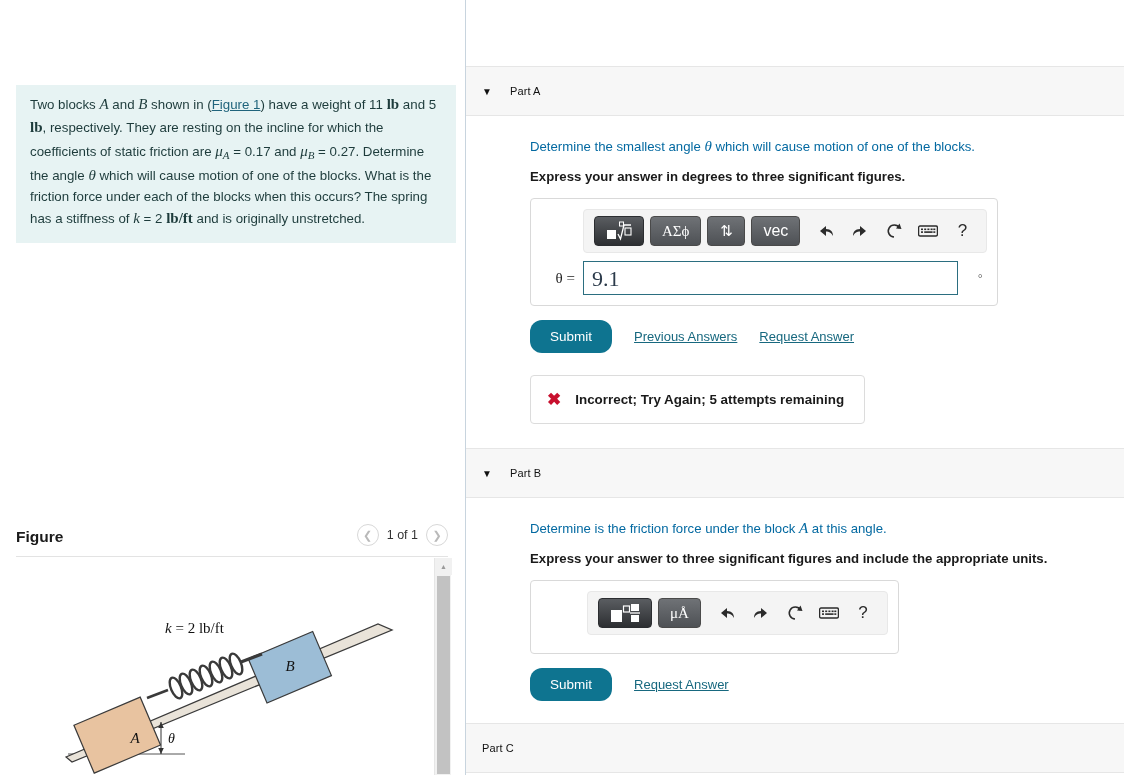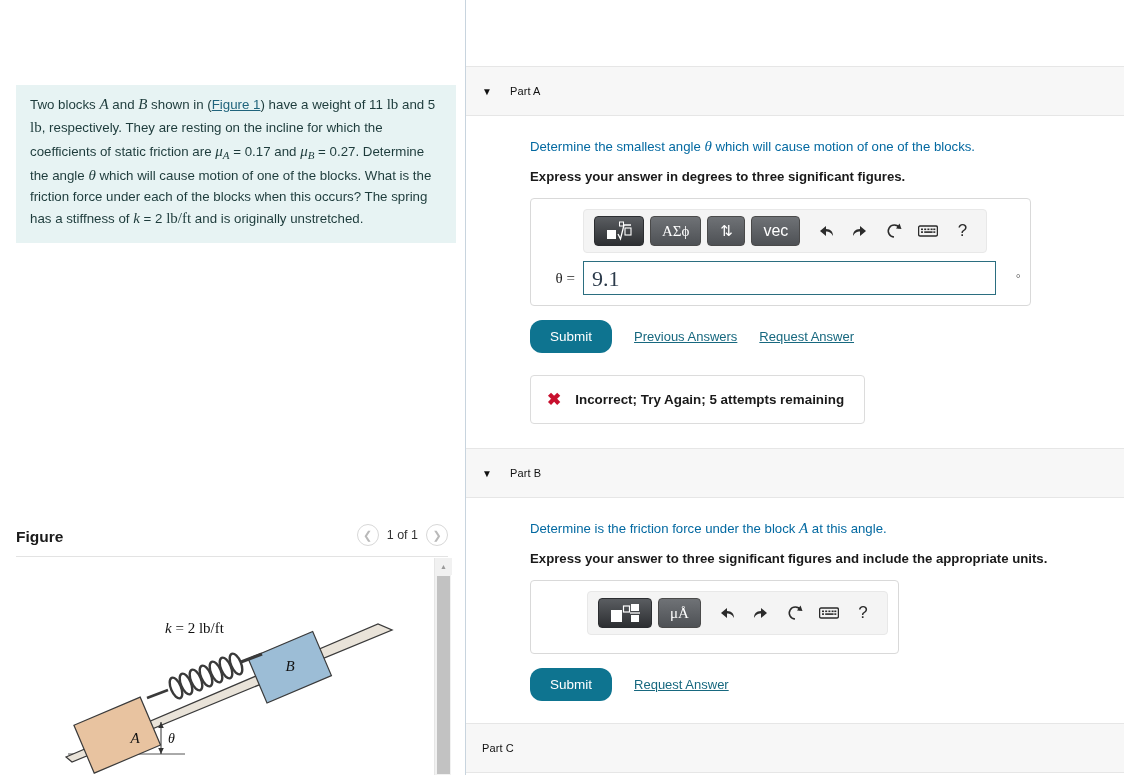--- a/index.html
+++ b/index.html
@@ -25,21 +25,21 @@
   }
   .problem-box {
     position: absolute; left: 16px; top: 85px; width: 440px;
     background: #e7f3f3;
     padding: 8px 14px 12px 14px;
     font-size: 13.3px;
     color: #1d3b3b;
     line-height: 1.55;
   }
   .problem-box .mvar { font-family: "Liberation Serif", serif; font-style: italic; font-size: 15px; }
-  .problem-box .mrm  { font-family: "Liberation Serif", serif; font-size: 15px; }
+  .problem-box .mrm  { font-family: "Liberation Serif", serif; font-size: 15px; font-weight: bold; }
   .problem-box .msub { font-family: "Liberation Serif", serif; font-style: italic; font-size: 11px; vertical-align: -0.28em; }
   .problem-box a {
     color: #20647c; text-decoration: underline;
   }
 
   
   .figure-header {
     position: absolute; left: 16px; top: 524px; width: 432px;
     height: 32px;
   }
@@ -148,21 +148,21 @@
     width: 34px; text-align: right;
     font-family: "Liberation Serif", serif; font-size: 15px; color: #222;
   }
   .field-label i { font-style: italic; }
   .field-label sub { font-size: 10px; }
   .txtfield {
     border: 1px solid #2b6e80; background: #fff; height: 34px;
     font-family: "Liberation Serif", serif; font-size: 22px; color: #2b3a4a;
     padding: 0 8px; line-height: 34px;
   }
-  .txtfield.main { width: 413px; }
+  .txtfield.main { width: 375px; }
   .txtfield.value { width: 148px; font-size: 21px; }
   .txtfield.units { width: 148px; font-size: 21px; }
   .txtfield .ph { color: #9aa4ab; font-style: italic; }
   .unit-suffix {
     font-size: 11px; color: #444; margin-left: 12px;
     font-family: "Liberation Serif", serif;
   }
 
   
   .submit-row {

